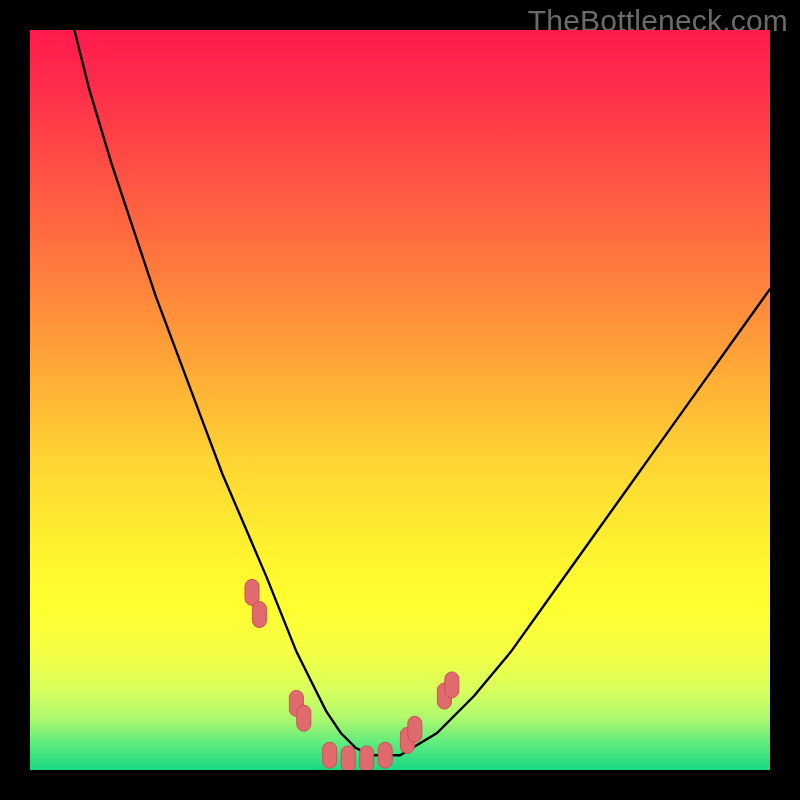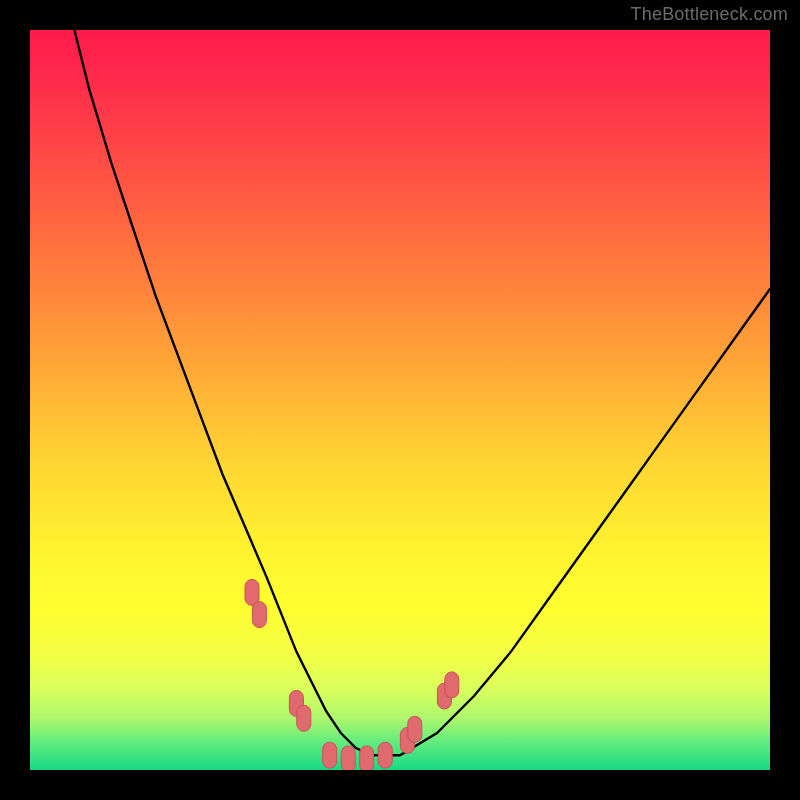--- a/index.html
+++ b/index.html
@@ -48,21 +48,21 @@
       #aef86e 93%,
       #5ceb7e 96.5%,
       #18d884 100%
     );
   }
   .watermark {
     position: absolute;
     top: 4px;
     right: 12px;
     color: #6b6b6b;
-    font-size: 18px;
+    font-size: 30px;
     font-weight: 500;
     letter-spacing: 0.2px;
   }
   svg.curve {
     position: absolute;
     top: 0;
     left: 0;
     width: 100%;
     height: 100%;
   }

